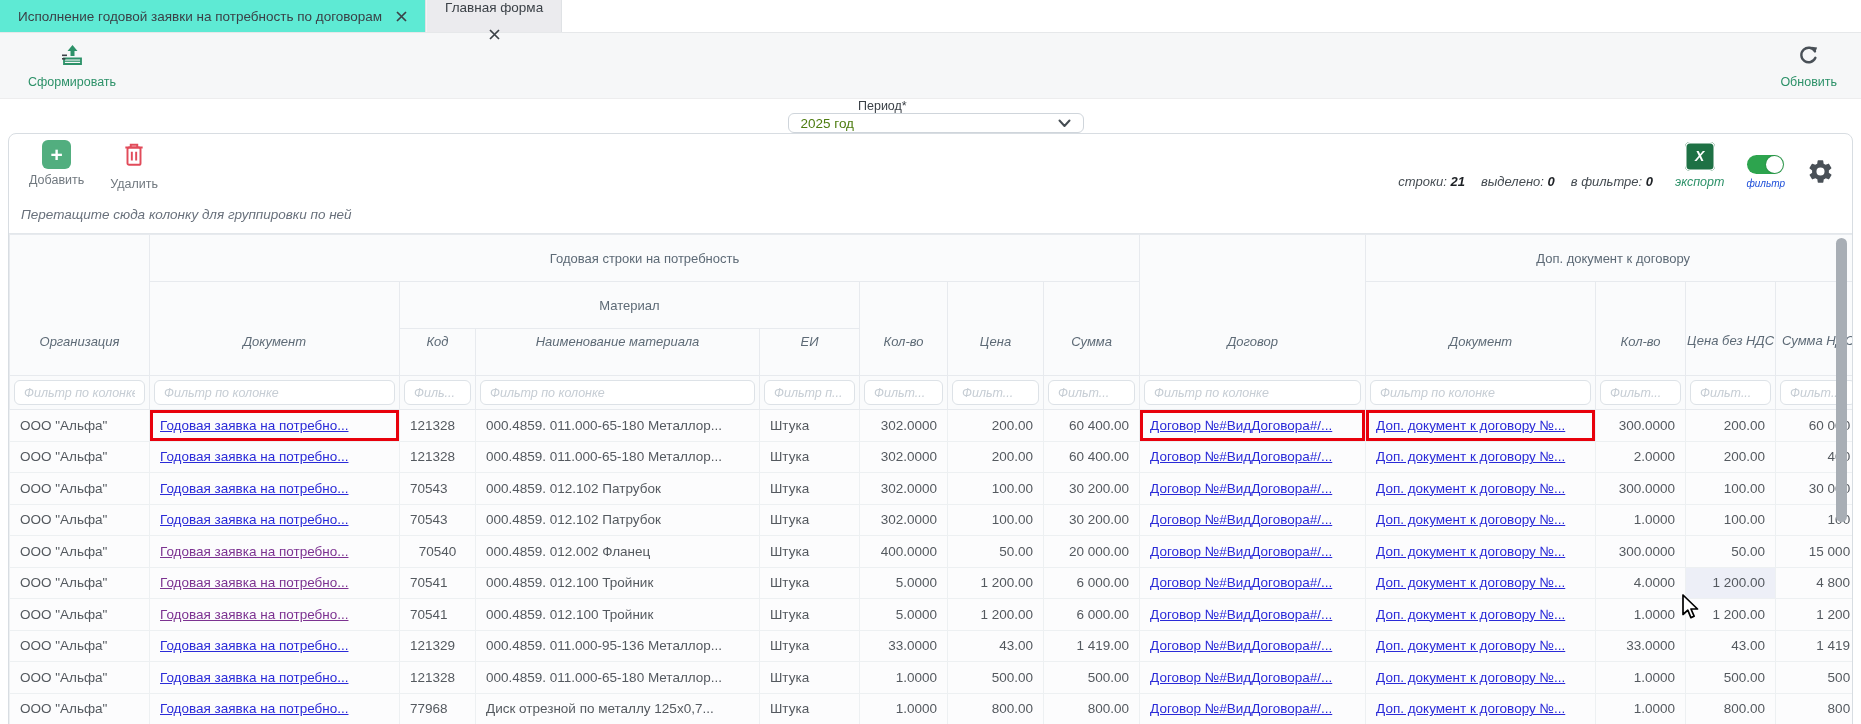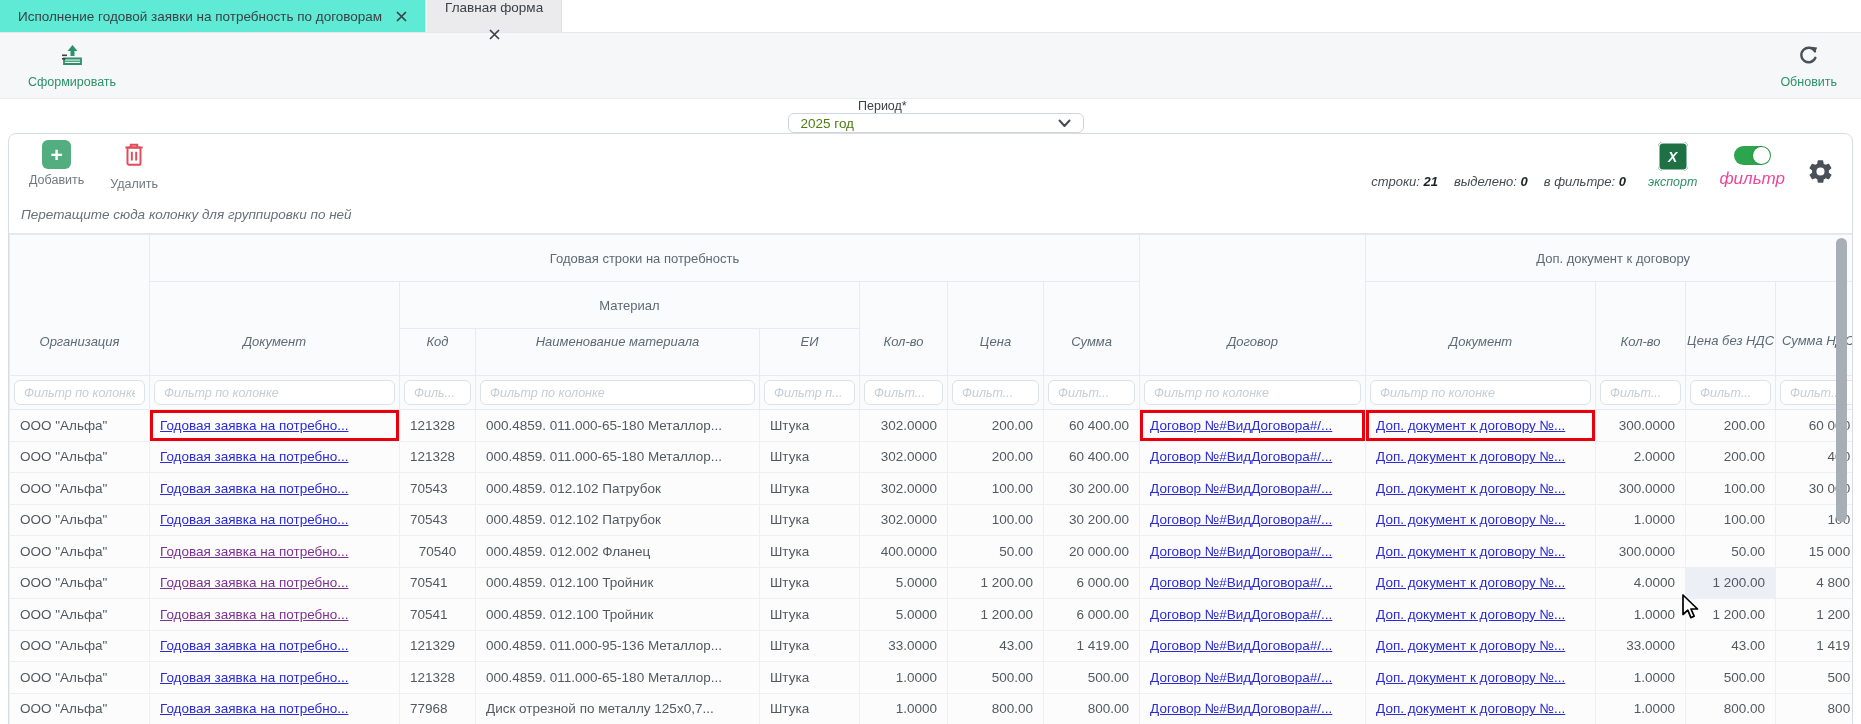--- a/index.html
+++ b/index.html
@@ -35,21 +35,21 @@
   .grid-btn .gb-label { font-size:12.5px; color:#70787f; }
   .icon-add { width:29px; height:29px; border-radius:6px; background:#52ae7f; color:#fff;
     display:flex; align-items:center; justify-content:center; font-size:21px; font-weight:bold; line-height:1; }
   .pt-right { display:flex; align-items:flex-end; gap:22px;font-style:italic; }
   .stats { display:flex; gap:16px; font-size:13px; color:#454c52; margin-top:14px; }
   .stats b { color:#1d2125; }
   .excel-btn { width:30px; height:29px; border-radius:5px; background:#1e7145; color:#fff;
     display:flex; align-items:center; justify-content:center; font-size:14px; font-weight:bold;
     box-shadow: inset 0 0 0 1.5px #fff, inset 0 0 0 2px #1e7145; }
   .gb-label-green { font-size:12.5px; color:#2c9168; }
-  .gb-label-dark { font-size:17px; color:#ec4899; }
+  .gb-label-dark { font-size:10px; color:#1d4ed8; }
   .toggle { width:37px; height:19px; border-radius:10px; background:#2da44e; position:relative; margin-top:5px; }
   .toggle .knob { position:absolute; right:1px; top:1px; width:17px; height:17px; border-radius:50%; background:#fff; box-shadow:0 0 2px rgba(0,0,0,.3); }
   .gear-wrap { margin-top:6px; cursor:pointer; }
 
   
   .group-hint { height:38px; display:flex; align-items:center; padding:0 12px;
     font-size:13.5px; font-style:italic; color:#68707b; border-bottom:1px solid #e3e7eb; background:#fff; }
 
   
   table { border-collapse:collapse; table-layout:fixed; width:1851px; }

